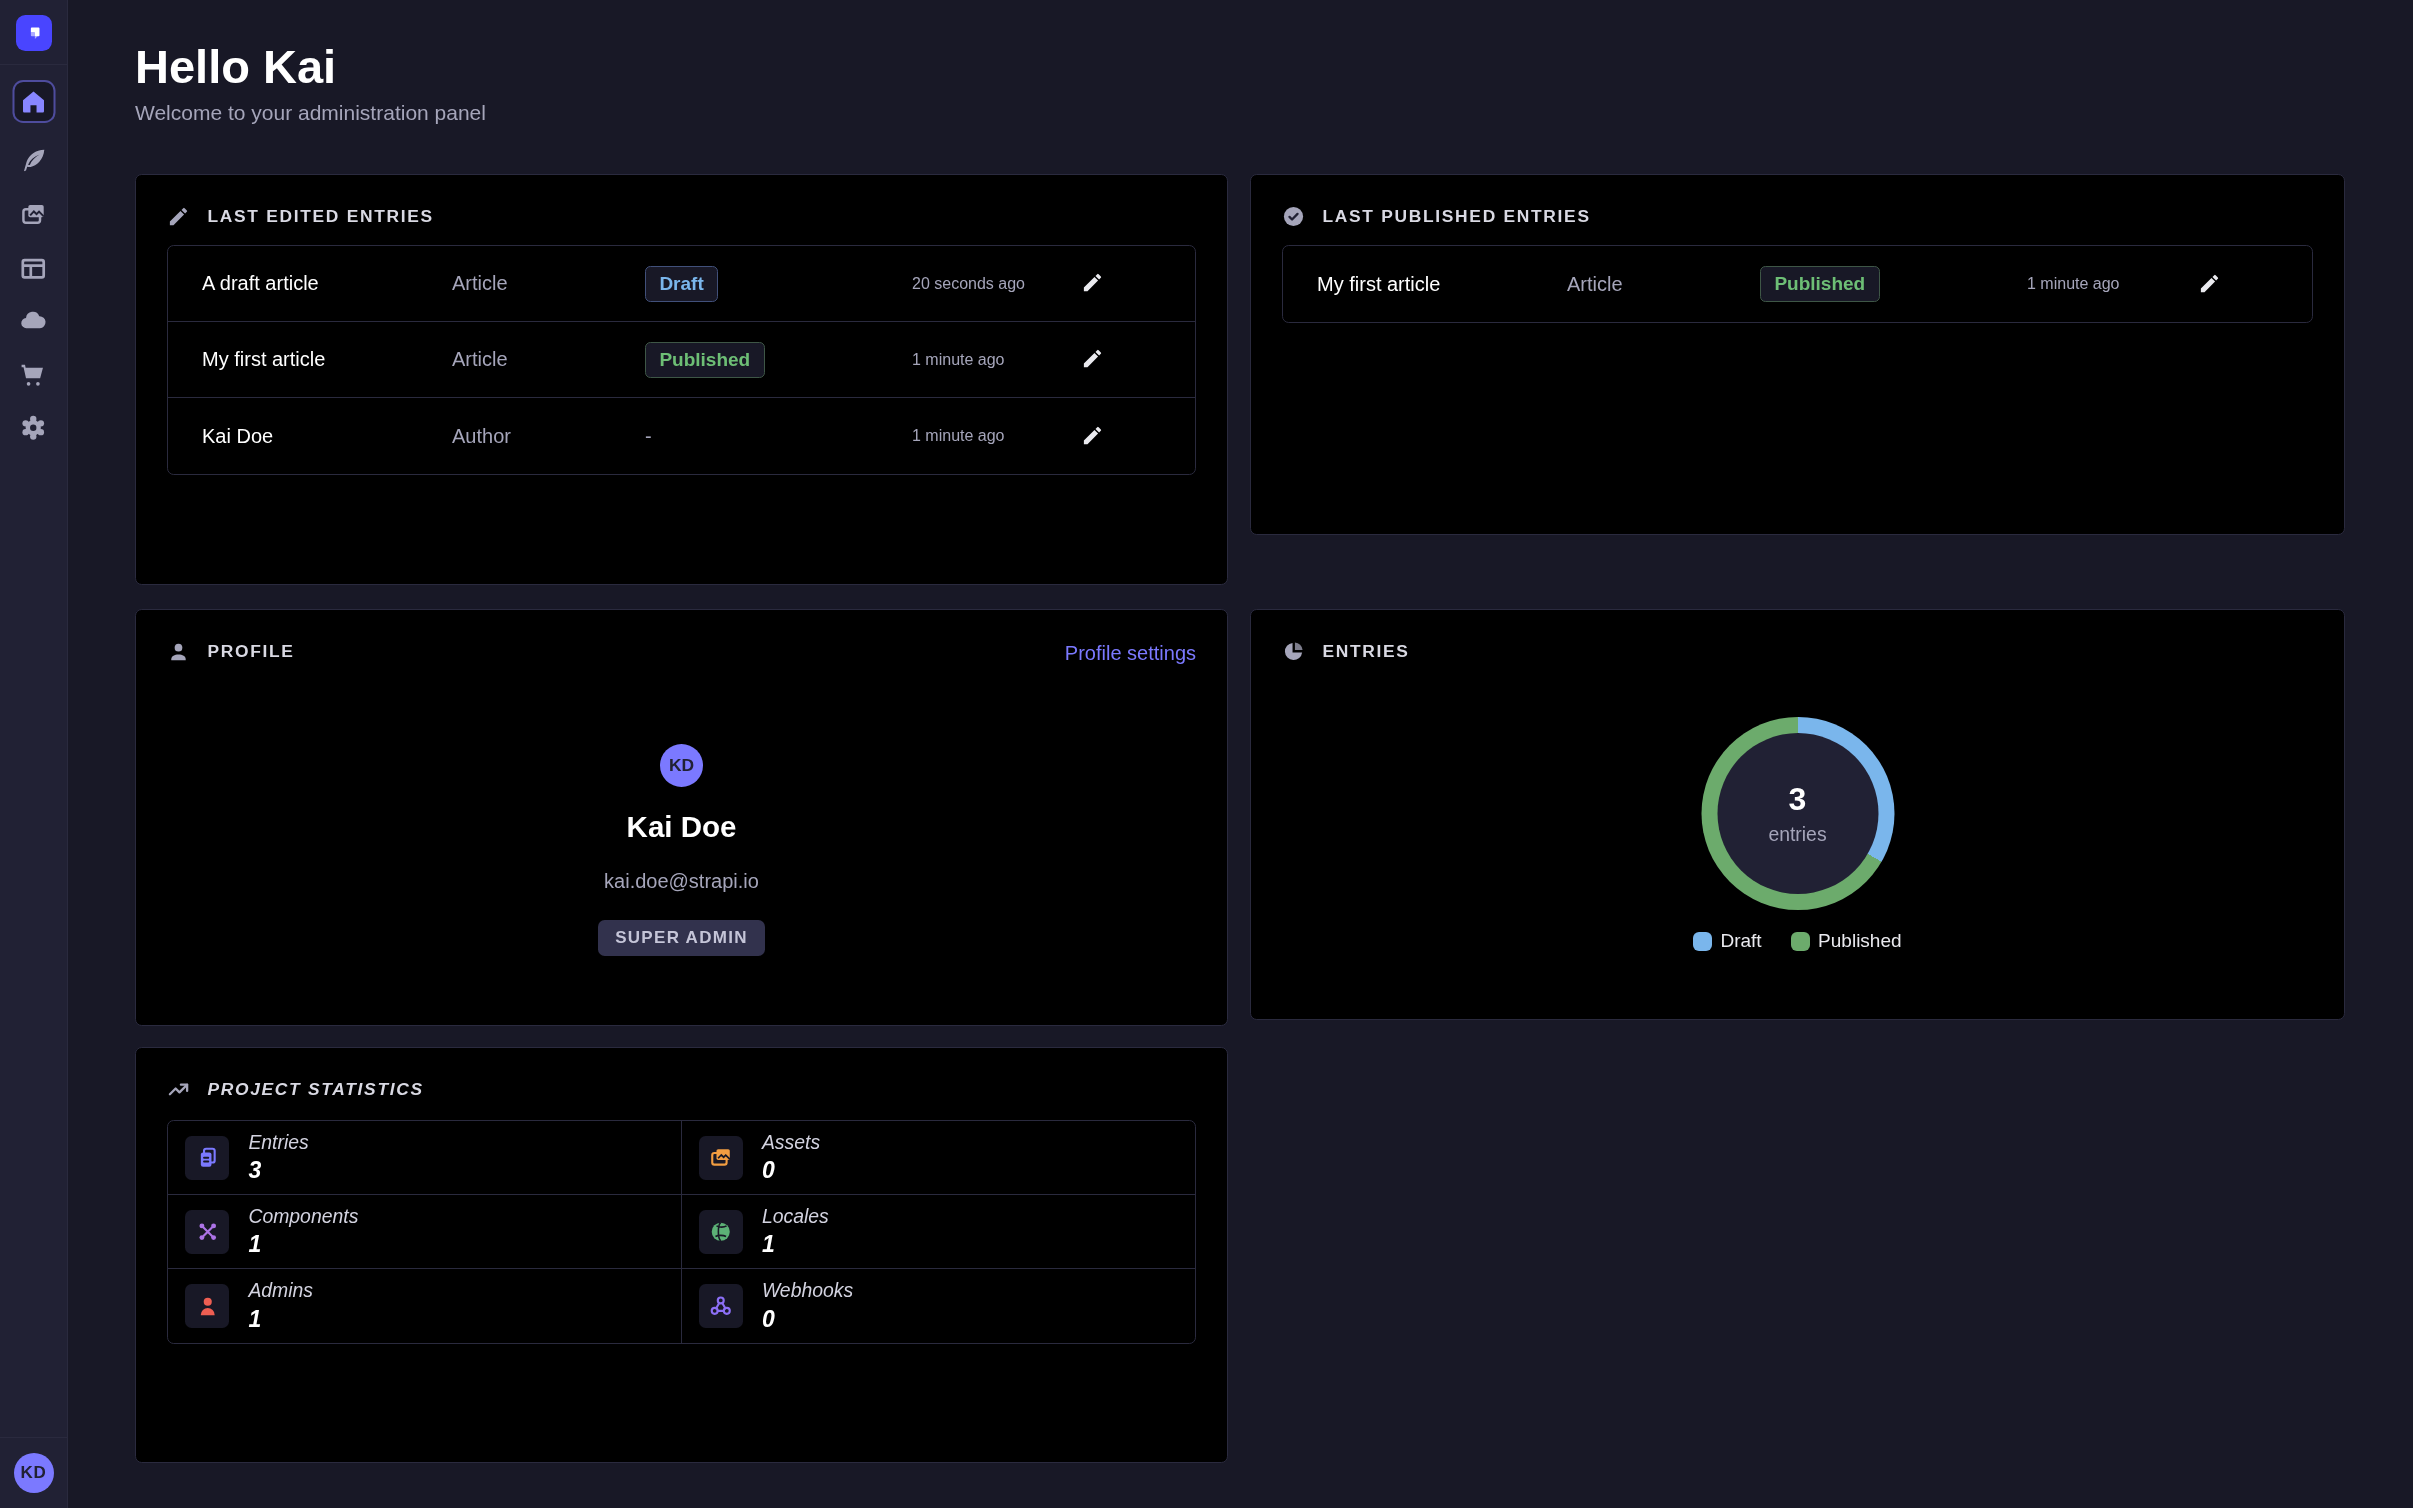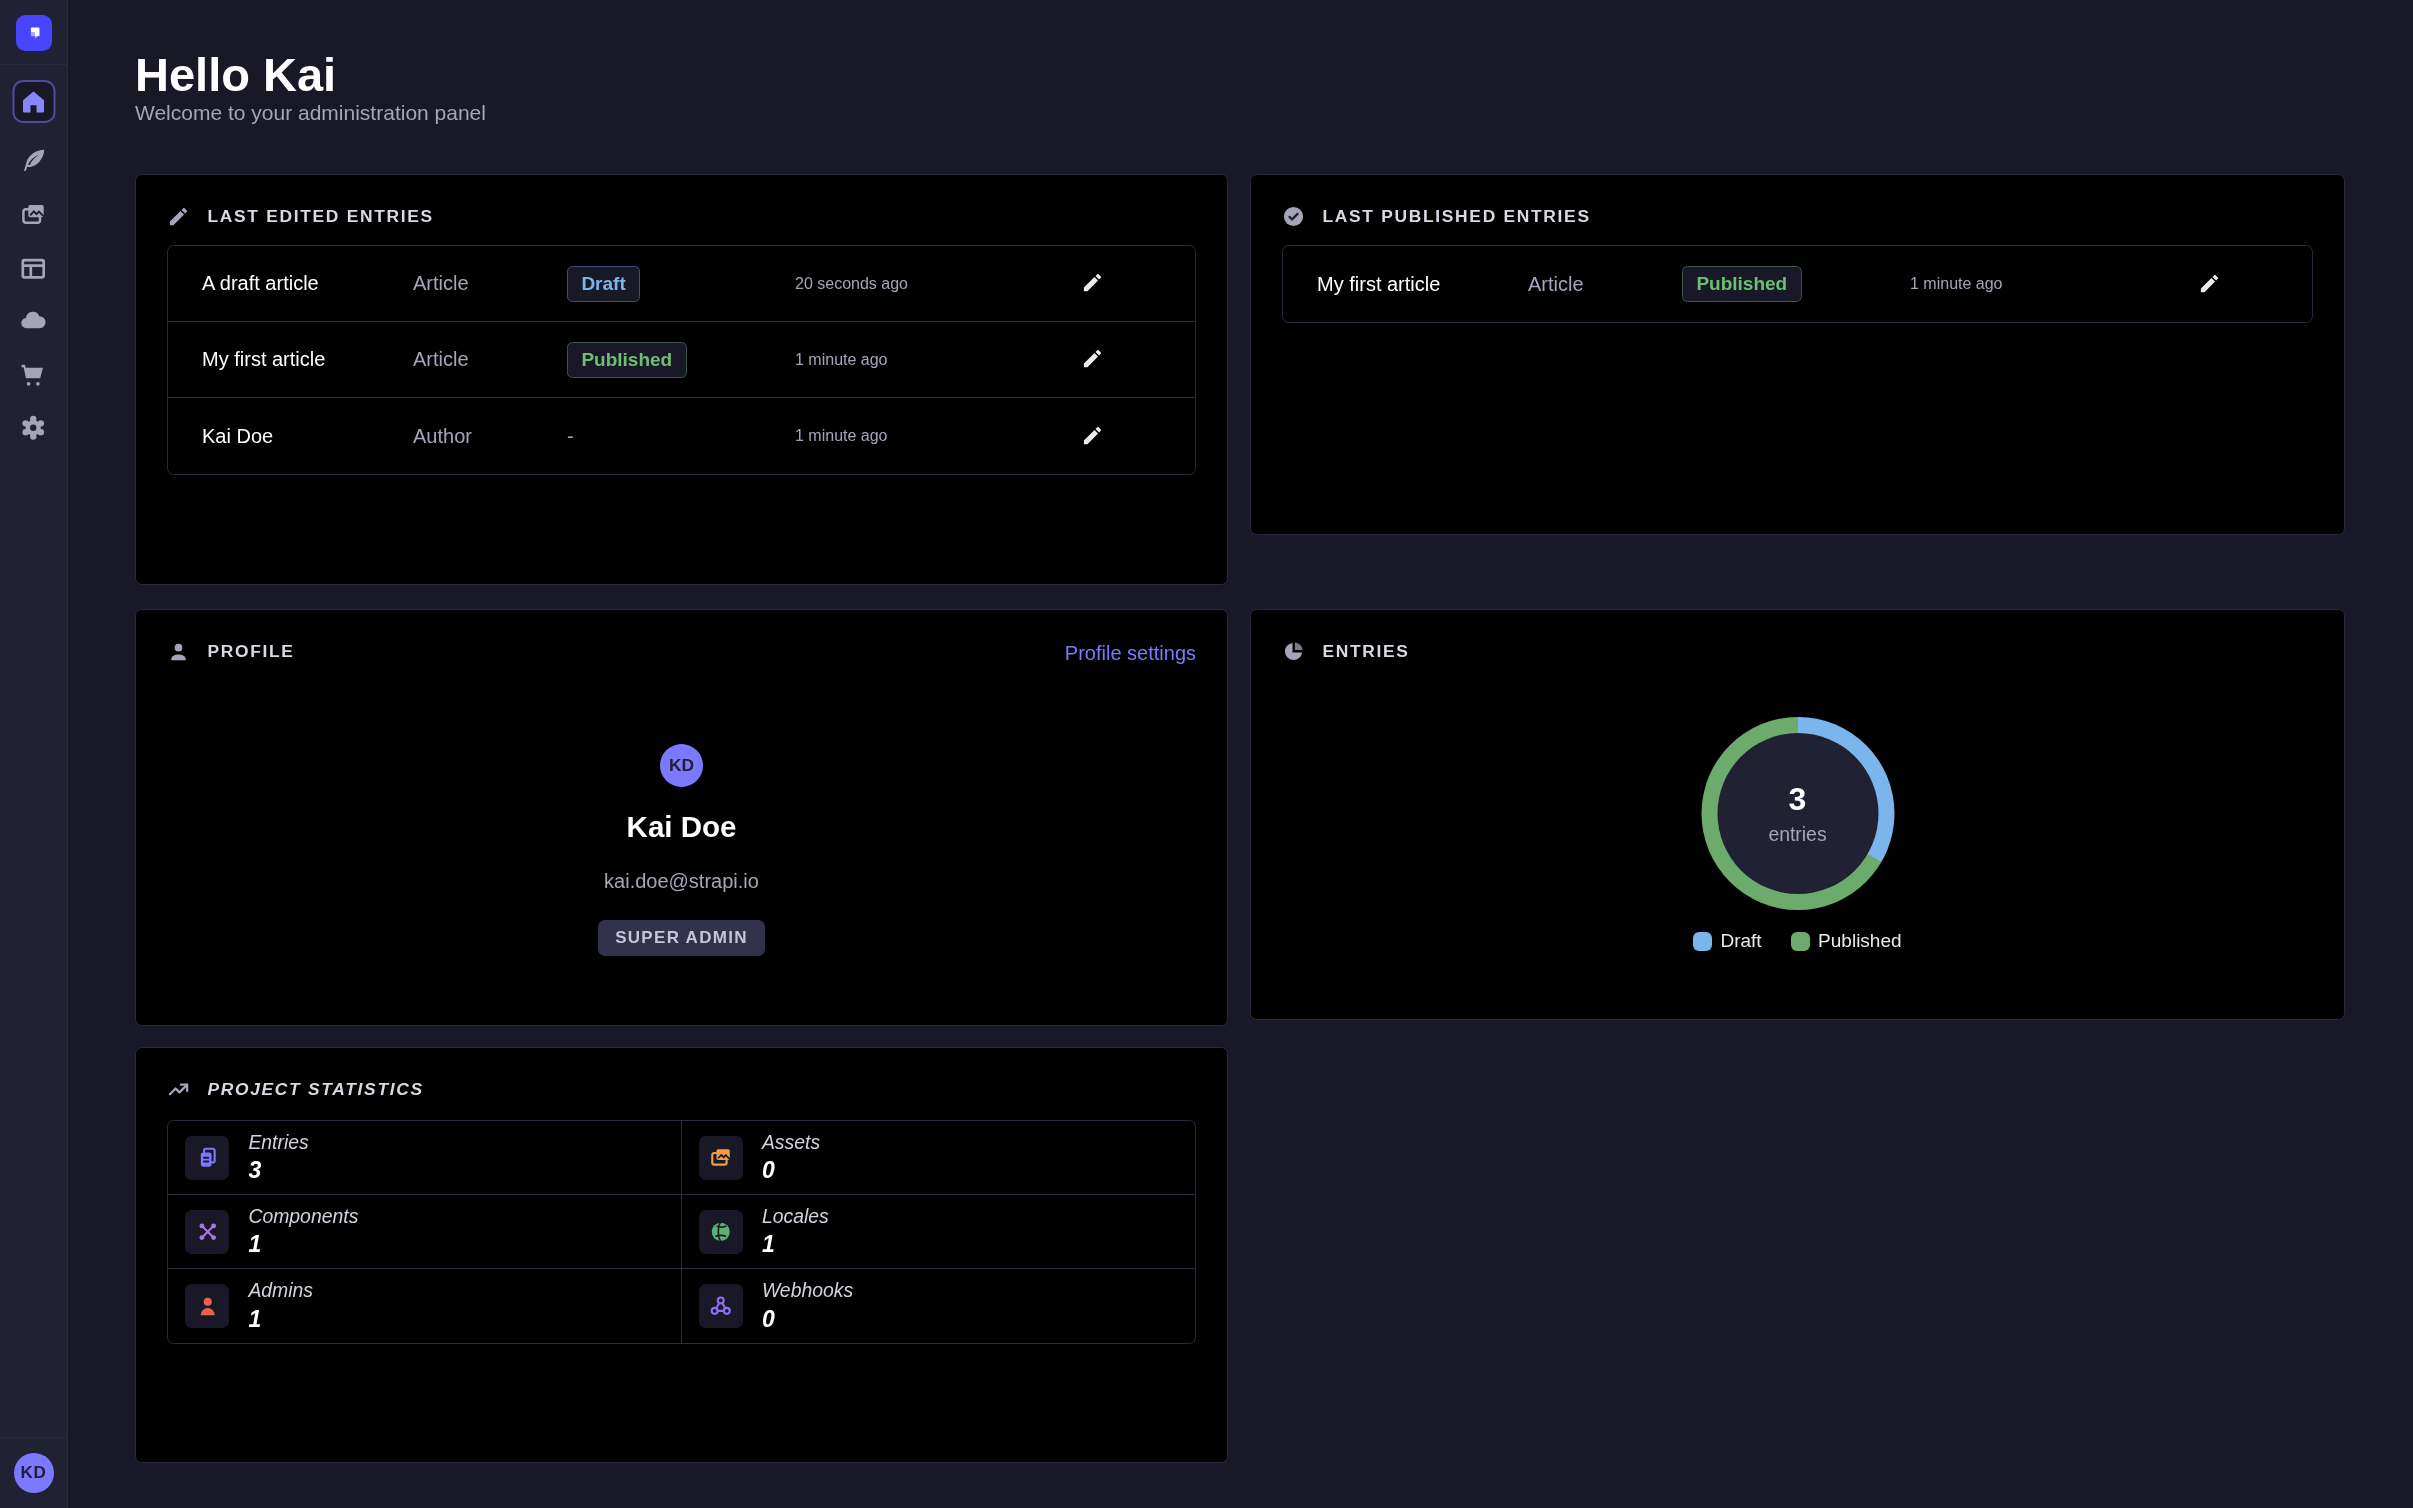--- a/index.html
+++ b/index.html
@@ -34,21 +34,21 @@
   }
   .sb-item svg { width:29.5px; height:29.5px; }
   .sb-item.active svg { width:28px; height:28px; }
   .sb-avatar {
     position:absolute; top:1453px; left:50%; transform:translateX(-50%);
     width:40px; height:40px; border-radius:50%; background:#7B79FF;
     color:#212134; font-weight:bold; font-size:17px;
     display:flex; align-items:center; justify-content:center; letter-spacing:0.7px; cursor:pointer;
   }
   
-  .page-title { position:absolute; left:135px; top:39px; font-size:47px; font-weight:700; color:#FFFFFF;margin-top:8px; }
+  .page-title { position:absolute; left:135px; top:39px; font-size:47px; font-weight:700; color:#FFFFFF; }
   .page-subtitle { position:absolute; left:135px; top:101px; font-size:21px; color:#A5A5BA; }
   
   .panel {
     position:absolute; background:#000000; border:0.7px solid #2A2A3E; border-radius:6.7px;
   }
   .panel-header {
     position:absolute; top:29.5px; left:31px; display:flex; align-items:center; gap:17.4px;
     color:#A5A5BA;
   }
   .panel-header svg { width:23px; height:23px; flex:none; }
@@ -64,21 +64,21 @@
   #panel-profile        { left:135px;  top:609px;  width:1093px; height:417px;padding-left:21px; }
   #panel-entries        { left:1250px; top:609px;  width:1095px; height:411px; }
   #panel-stats          { left:135px;  top:1047px; width:1093px; height:416px;font-style:italic; }
   
   .entry-table {
     position:absolute; left:31px; right:31px; top:70px;
     border:0.7px solid #2A2A3E; border-radius:6.7px; overflow:hidden;
   }
   .entry-row {
     display:flex; align-items:center; height:76px;
-    padding-left:34px; border-bottom:0.7px solid #2A2A3E; cursor:pointer;
+    padding-left:34px; border-bottom:0.7px solid #2A2A3E; cursor:pointer;gap:39px;
   }
   .entry-row:last-child { border-bottom:none; }
   .col-name   { width:211px; font-size:20px; font-weight:500; color:#FFFFFF; }
   .col-type   { width:154px; font-size:20px; color:#A5A5BA; }
   .col-status { width:228px; }
   .col-time   { flex:1; font-size:16px; color:#A5A5BA; }
   .col-action { width:114px; color:#EAEAEF; }
   .col-action svg { width:23px; height:23px; cursor:pointer; }
   .badge {
     display:inline-block; background:#181826; border:0.7px solid #4A4A6A;

